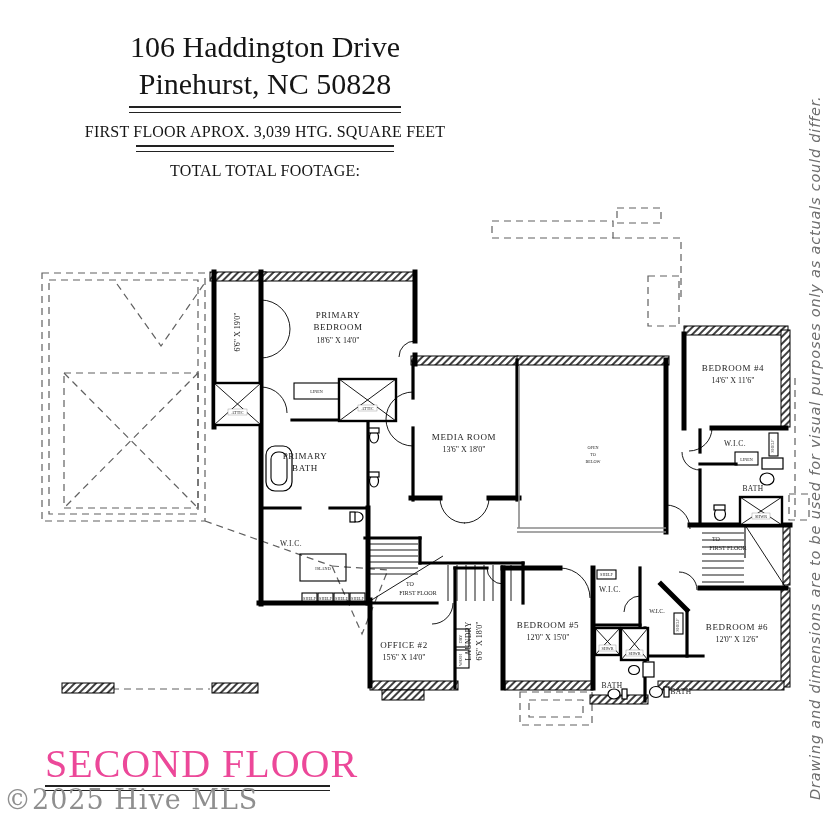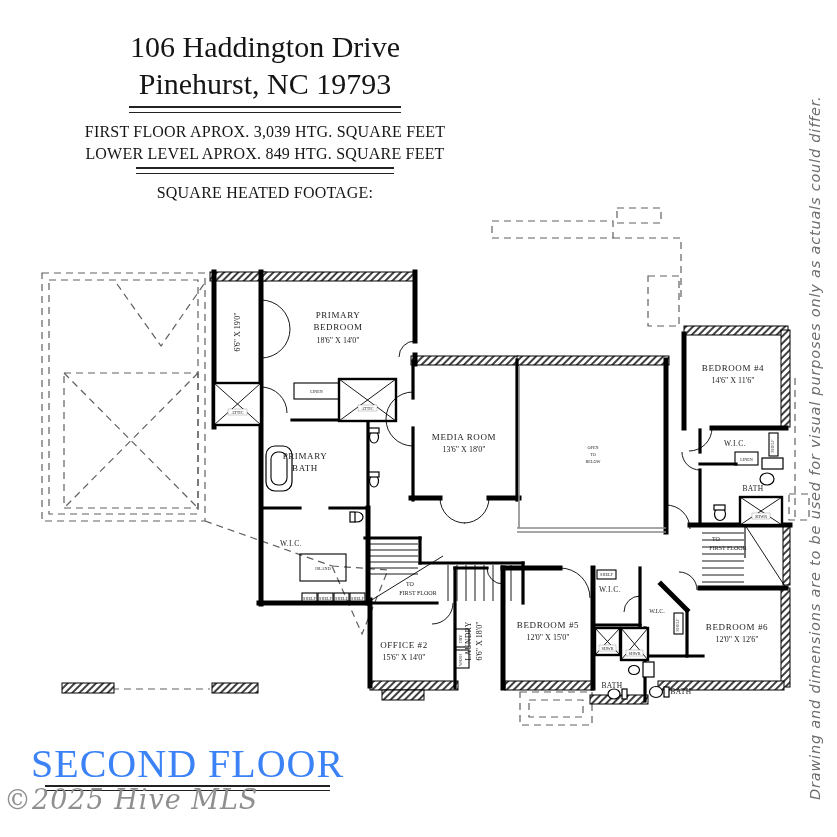--- a/index.html
+++ b/index.html
@@ -7,25 +7,25 @@
         font-family:"Liberation Serif",serif;color:#111;}
   
   .header{position:absolute;top:28px;left:35px;width:460px;text-align:center;}
   .title{font-size:30px;line-height:37px;color:#151515;}
   .rule{height:4px;border-top:2px solid #222;border-bottom:1px solid #222;margin:4px auto 8px;}
   .rule1{width:272px;}
   .rule2{width:258px;margin-top:2px;}
   .sq{font-size:16px;line-height:22px;color:#151515;letter-spacing:.2px;}
   .totwrap{margin-top:6px;}
   
-  .floor-title{position:absolute;left:31px;top:740px;font-size:40px;letter-spacing:1px;color:#3b82f6;}
+  .floor-title{position:absolute;left:45px;top:740px;font-size:40px;letter-spacing:1px;color:#ec4899;}
   .floor-rule{position:absolute;left:45px;top:785px;width:285px;height:3px;
               border-top:2px solid #222;border-bottom:1px solid #222;}
   .watermark{position:absolute;left:4px;top:784px;font-size:27px;color:#8f8f8f;
-             font-family:"DejaVu Serif",serif;letter-spacing:1px;font-style:italic;}
+             font-family:"DejaVu Serif",serif;letter-spacing:1px;}
   
   .disclaimer{position:absolute;right:4px;top:90px;height:710px;
               writing-mode:vertical-rl;transform:rotate(180deg);
               font-family:"DejaVu Sans",sans-serif;font-style:italic;
               font-size:14.5px;letter-spacing:.8px;color:#6e6e6e;white-space:nowrap;}
   
   svg.plan{position:absolute;left:0;top:0;}
   .w   {stroke:#000;stroke-width:5;stroke-linecap:square;}
   .w3  {stroke:#000;stroke-width:3.2;stroke-linecap:square;}
   .wt  {fill:none;stroke:#000;stroke-width:1.1;}
@@ -45,26 +45,25 @@
   .t6   {font-size:6px;text-anchor:middle;}
   .tn   {font-size:4.2px;text-anchor:middle;}
 </style>
 </head>
 <body>
 
 <div class="page">
 
   <div class="header">
     <div class="title">106 Haddington Drive</div>
-    <div class="title">Pinehurst, NC 19793</div>
+    <div class="title">Pinehurst, NC 50828</div>
     <div class="rule rule1"></div>
     <div class="sq">FIRST FLOOR APROX. 3,039 HTG. SQUARE FEET</div>
-    <div class="sq">LOWER LEVEL APROX. 849 HTG. SQUARE FEET</div>
     <div class="rule rule2"></div>
-    <div class="sq totwrap">SQUARE HEATED FOOTAGE:</div>
+    <div class="sq totwrap">TOTAL TOTAL FOOTAGE:</div>
   </div>
 
   <svg class="plan" width="837" height="837" viewBox="0 0 837 837">
     <defs>
       <pattern id="hatch" width="5" height="5" patternUnits="userSpaceOnUse" patternTransform="rotate(45)">
         <rect width="5" height="5" fill="#fff"></rect>
         <line x1="1" y1="0" x2="1" y2="5" stroke="#000" stroke-width="1.5"></line>
       </pattern>
     </defs>
 

